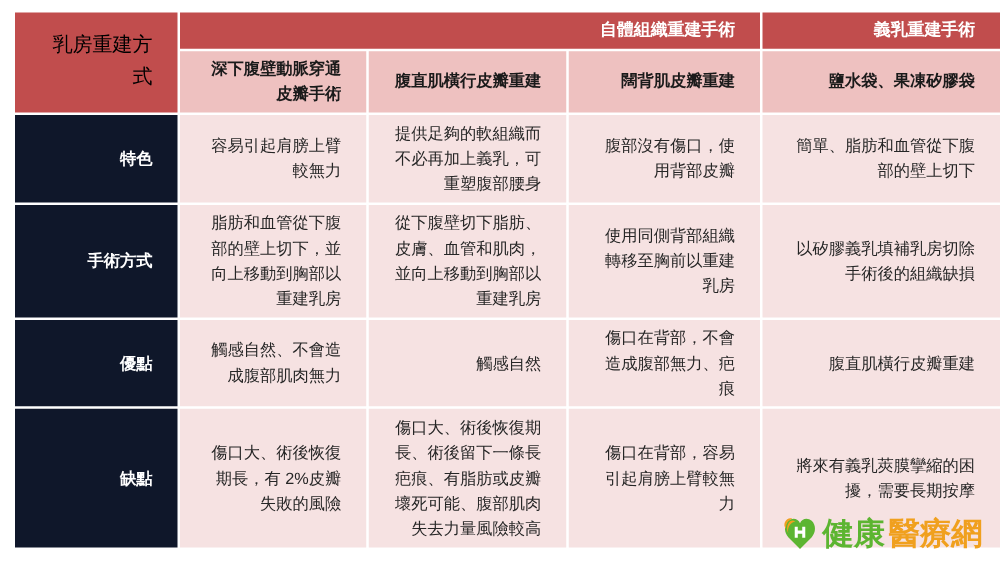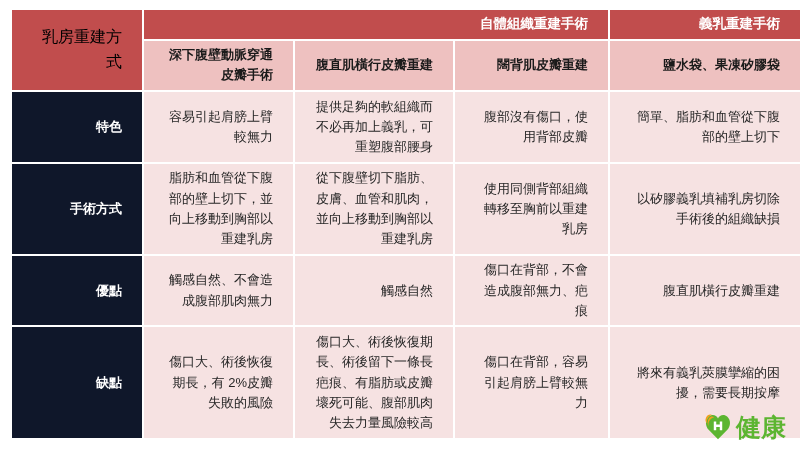--- a/index.html
+++ b/index.html
@@ -144,15 +144,16 @@
   <div id="logo">
     <span class="mark">
       <svg class="mark" viewBox="0 0 32 32" xmlns="http://www.w3.org/2000/svg">
         <path d="M6 5 C2 9 2.5 15 6 19 L16 29 L26 19 C29.5 15 30 9 26 5 C22.5 1.8 17.5 3 16 7 C14.5 3 9.5 1.8 6 5 Z" fill="#5cb531"></path>
         <path d="M6.5 6.5 C4.5 9.5 4.5 13 6 15.5 C5 11 7.5 6.5 12 5.5 C9.8 4.2 7.8 4.8 6.5 6.5 Z" fill="#f0a01e"></path>
         <path d="M4.2 12 C3.6 8.2 5.6 4.6 9.4 3.2 C7.2 2 4.4 3.4 3.2 6 C2.2 8 2.6 10.4 4.2 12 Z" fill="#f0a01e"></path>
         <path d="M11.5 10 h2.6 v3.3 h3.8 V10 h2.6 v9.5 h-2.6 v-3.6 h-3.8 v3.6 h-2.6 Z" fill="#ffffff"></path>
       </svg>
     </span>
     <span class="word green">健康</span>
+    <span class="word orange">醫療網</span>
   </div>
 
 </div>
 
 </body></html>

